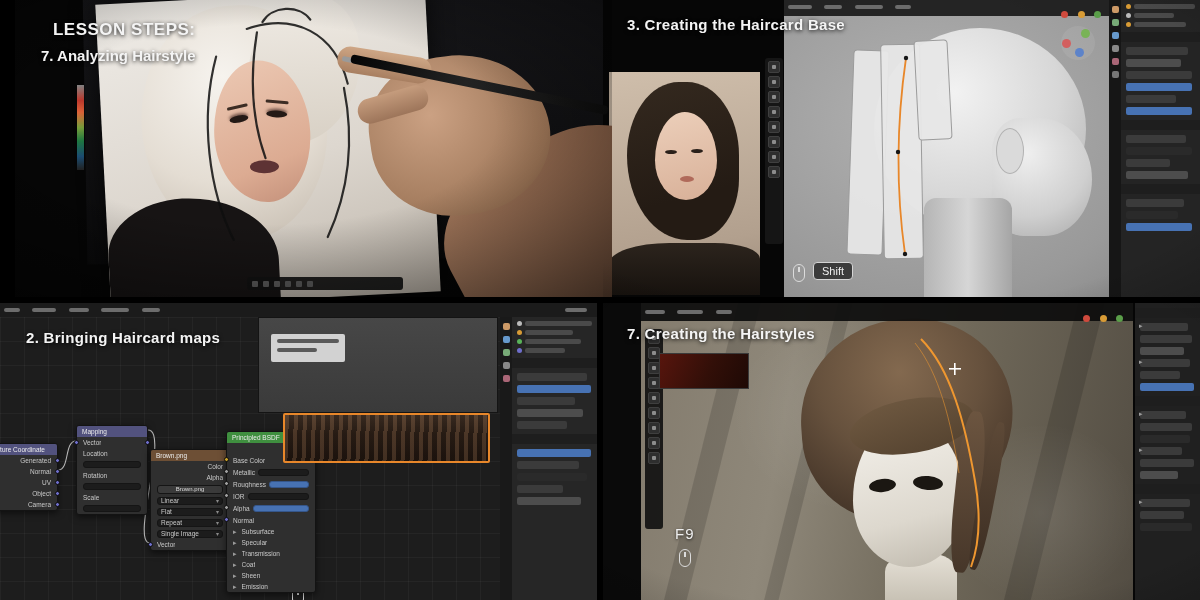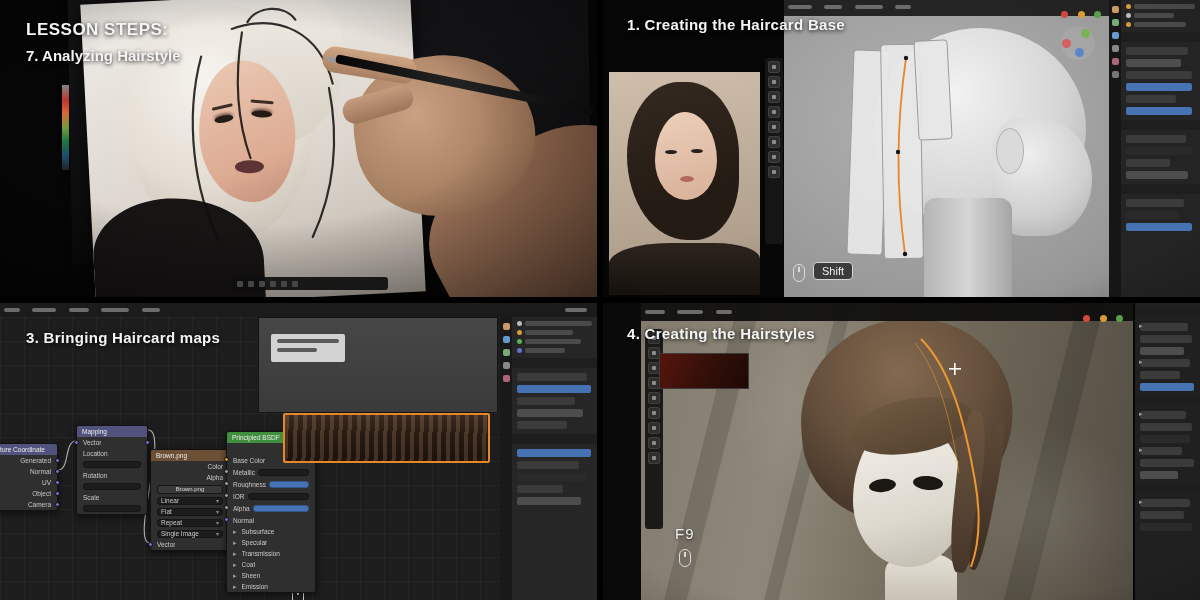--- a/index.html
+++ b/index.html
@@ -1,19 +1,19 @@
 <!DOCTYPE html>
 <html><head>
 <meta charset="utf-8">
 <style>
   * { margin:0; padding:0; box-sizing:border-box; }
   body { background:#000; font-family:"Liberation Sans", sans-serif; }
   .page { position:relative; width:1200px; height:600px; background:#000; overflow:hidden; }
   .quad { position:absolute; width:597px; height:297px; overflow:hidden; background:#060606; }
-  #q1 { left:0; top:0; }
+  #q1 { left:15px; top:0;text-align:right; }
   #q2 { left:603px; top:0; }
   #q3 { left:0; top:303px; }
   #q4 { left:603px; top:303px; }
 
   .step-title { position:absolute; color:#f4f4f4; font-weight:bold; font-size:15px;
     text-shadow:0 1px 4px rgba(0,0,0,.9); z-index:30; letter-spacing:.3px; }
   .vig { position:absolute; inset:0; pointer-events:none; z-index:25; }
 
   
   .q1-monitor { position:absolute; left:70px; top:-10px; width:520px; height:270px;
@@ -320,21 +320,21 @@
       <div class="prow lt" style="width:62px"></div>
       <div class="phead"></div>
       <div class="prow" style="width:58px"></div>
       <div class="prow dark" style="width:52px"></div>
       <div class="prow blue" style="width:66px"></div>
     </div>
     <div class="q2-shift">
       <span class="mouse" style="left:0;top:0;"></span>
       <span class="keycap" style="left:20px;top:-2px;">Shift</span>
     </div>
-    <div class="step-title" style="left:24px;top:16px;">1. Creating the Haircard Base</div>
+    <div class="step-title" style="left:24px;top:16px;">3. Creating the Haircard Base</div>
     <div class="vig"></div>
   </section>
 
   <section class="quad" id="q3">
     <div class="q3-menubar">
       <span class="mdash" style="width:16px"></span>
       <span class="mdash" style="width:24px"></span>
       <span class="mdash" style="width:20px"></span>
       <span class="mdash" style="width:28px"></span>
       <span class="mdash" style="width:18px"></span>
@@ -534,21 +534,21 @@
       <div class="prow" style="width:50px"></div>
       <div class="phead"></div>
       <div class="prow blue" style="width:74px"></div>
       <div class="prow" style="width:62px"></div>
       <div class="prow dark" style="width:70px"></div>
       <div class="prow" style="width:46px"></div>
       <div class="prow lt" style="width:64px"></div>
     </div>
 
     <span class="mouse" style="left:292px;top:284px;"></span>
-    <div class="step-title" style="left:26px;top:26px;">3. Bringing Haircard maps</div>
+    <div class="step-title" style="left:26px;top:26px;">2. Bringing Haircard maps</div>
     <div class="vig"></div>
   </section>
 
   <section class="quad" id="q4">
     <div class="q4-backdrop">
       <div class="q4-fold" style="left:60px;top:-30px;width:22px;height:360px;"></div>
       <div class="q4-fold" style="left:160px;top:-30px;width:14px;height:360px;"></div>
       <div class="q4-fold" style="left:400px;top:-30px;width:26px;height:360px;"></div>
       <div class="q4-sheen" style="left:90px;top:10px;width:260px;height:200px;"></div>
       <div class="q4-sheen" style="left:300px;top:120px;width:200px;height:180px;"></div>
@@ -611,17 +611,17 @@
       <div class="prow lt" style="width:38px"></div>
       <div class="phead"></div>
       <div class="prow chev" style="width:50px"></div>
       <div class="prow" style="width:44px"></div>
       <div class="prow dark" style="width:52px"></div>
     </div>
 
     <div class="hotkey" style="left:72px;top:222px;">F9</div>
     <span class="mouse" style="left:76px;top:246px;"></span>
 
-    <div class="step-title" style="left:24px;top:22px;">4. Creating the Hairstyles</div>
+    <div class="step-title" style="left:24px;top:22px;">7. Creating the Hairstyles</div>
     <div class="vig"></div>
   </section>
 
 </div>
 
 </body></html>

